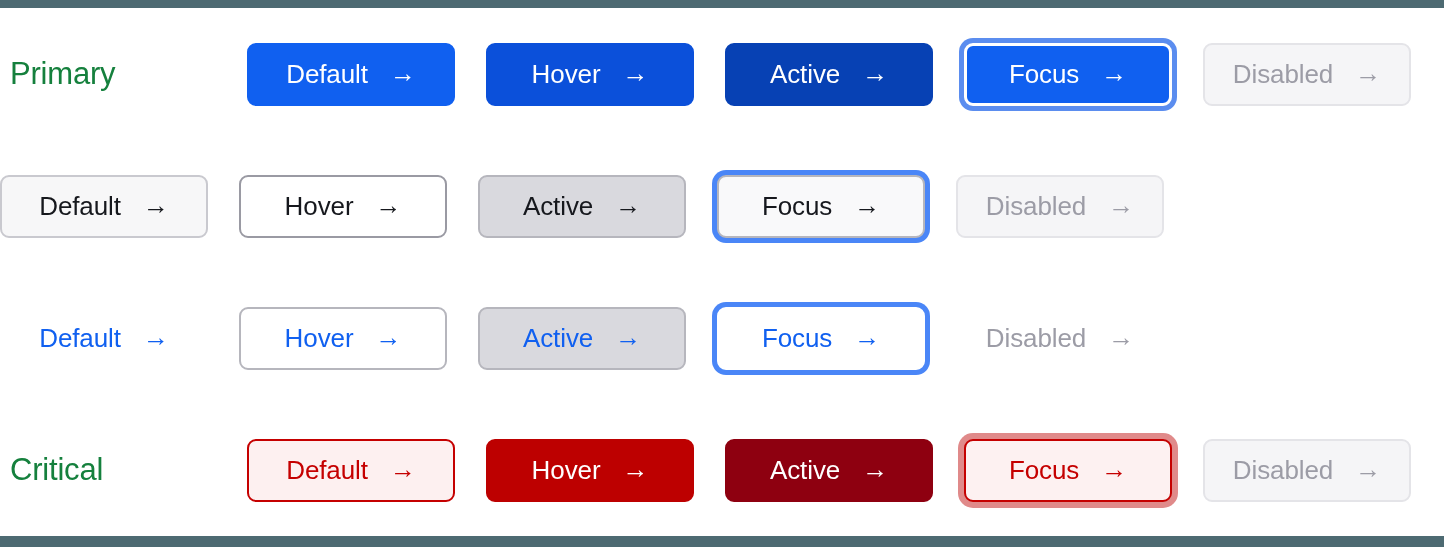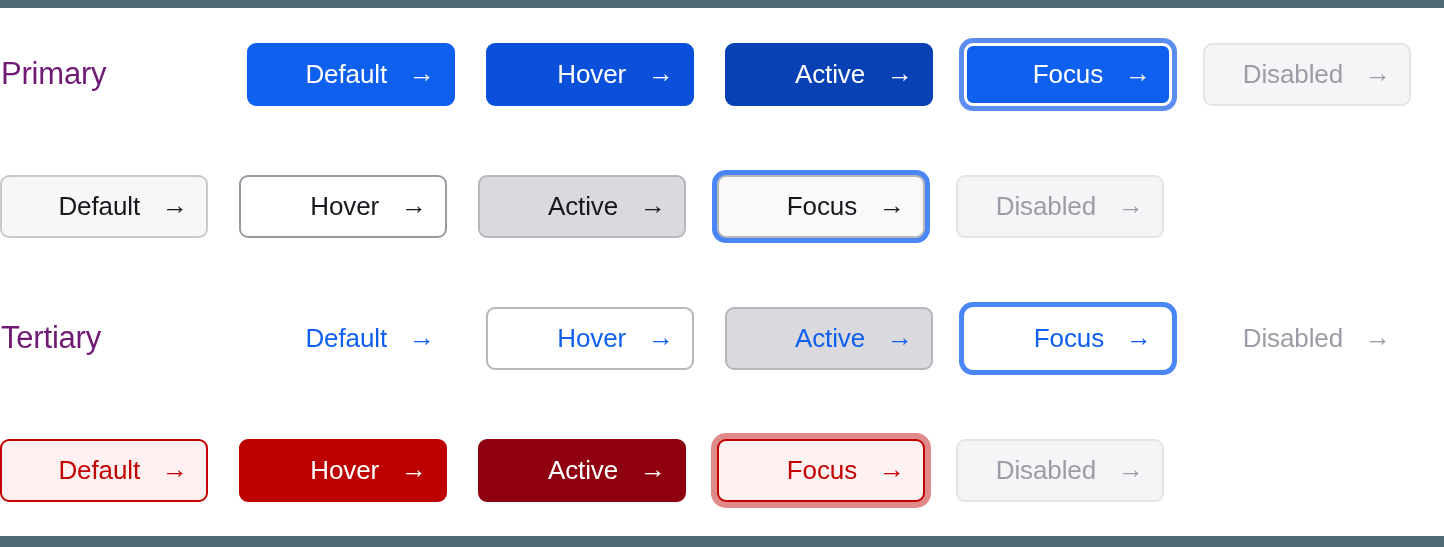--- a/index.html
+++ b/index.html
@@ -39,23 +39,23 @@
   .row {
     flex: 1 1 0;
     display: flex;
     align-items: center;
   }
 
   .row-label {
     width: 247px;
     flex: 0 0 247px;
     font-size: 31px;
-    color: #701a75;
+    color: #15803d;
     letter-spacing: -0.2px;
-    padding-left: 1px;
+    padding-left: 10px;
     box-sizing: border-box;
     white-space: nowrap;
   }
 
   .cell {
     flex: 0 0 239px;
     width: 239px;
     display: flex;
     align-items: center;
     justify-content: flex-start;
@@ -63,21 +63,21 @@
 
   
   .btn {
     box-sizing: border-box;
     width: 208px;
     height: 63px;
     border-radius: 9px;
     border: 2px solid transparent;
     display: inline-flex;
     align-items: center;
-    justify-content: flex-end;
+    justify-content: center;
     gap: 22px;
     font-size: 26px;
     font-family: "Liberation Sans", sans-serif;
     letter-spacing: -0.1px;
     background: transparent;
     color: #16181d;
     padding: 0 18px;
     white-space: nowrap;
     position: relative;
   }
@@ -208,21 +208,20 @@
     </div>
     <div class="cell">
       <button class="btn secondary-disabled">
         <span>Disabled</span>
         <span class="arrow">→</span>
       </button>
     </div>
   </div>
 
   <div class="row">
-    <div class="row-label">Tertiary</div>
     <div class="cell">
       <button class="btn tertiary-default">
         <span>Default</span>
         <span class="arrow">→</span>
       </button>
     </div>
     <div class="cell">
       <button class="btn tertiary-hover">
         <span>Hover</span>
         <span class="arrow">→</span>
@@ -242,20 +241,21 @@
     </div>
     <div class="cell">
       <button class="btn tertiary-disabled">
         <span>Disabled</span>
         <span class="arrow">→</span>
       </button>
     </div>
   </div>
 
   <div class="row">
+    <div class="row-label">Critical</div>
     <div class="cell">
       <button class="btn critical-default">
         <span>Default</span>
         <span class="arrow">→</span>
       </button>
     </div>
     <div class="cell">
       <button class="btn critical-hover">
         <span>Hover</span>
         <span class="arrow">→</span>

